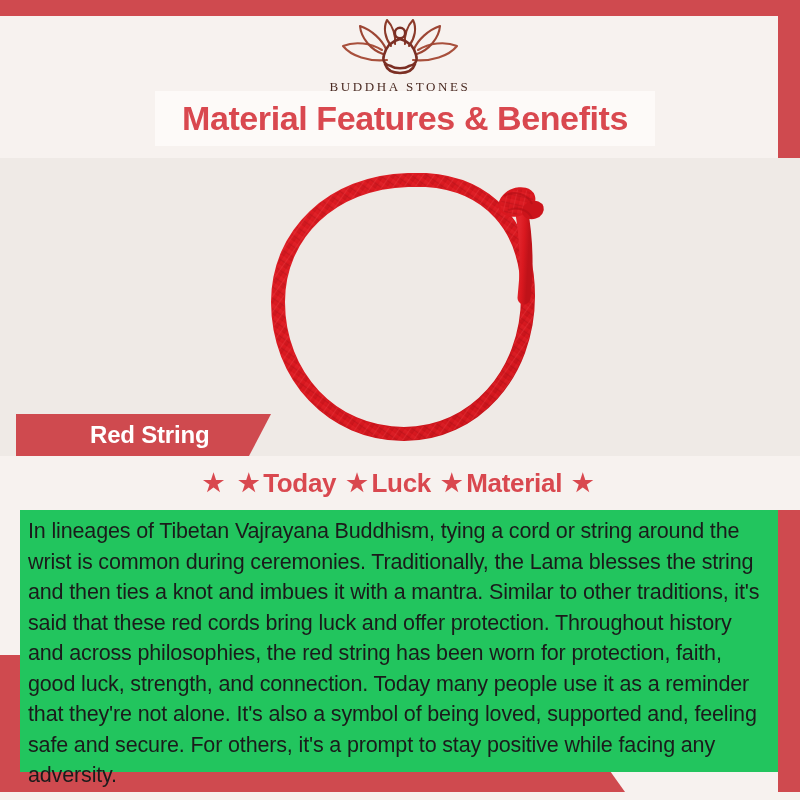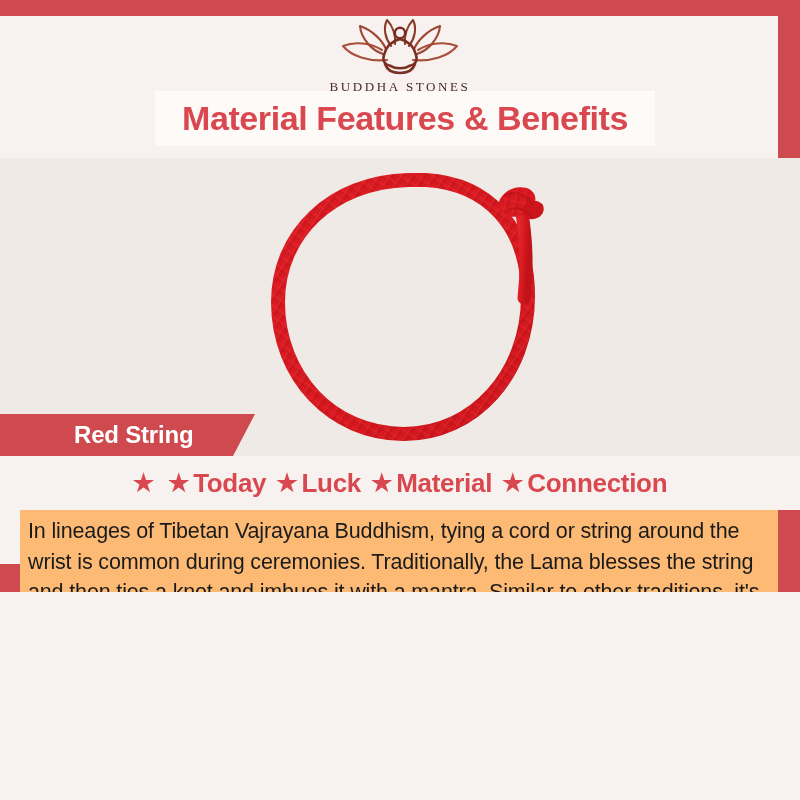--- a/index.html
+++ b/index.html
@@ -10,21 +10,21 @@
     width: 800px;
     height: 800px;
     overflow: hidden;
     font-family: "Liberation Sans", sans-serif;
     background: #f7f2ef;
   }
 
   #page {
     position: relative;
     width: 800px;
-    height: 592px;
+    height: 792px;
     background: #f7f2ef;
     overflow: hidden;
   }
 
   
   .frame-top {
     position: absolute;
     top: 0; left: 0;
     width: 800px; height: 16px;
     background: #cf4a4f;
@@ -112,21 +112,21 @@
     position: absolute;
     left: 236px;
     top: 10px;
     width: 350px;
     height: 285px;
   }
 
   
   .ribbon {
     position: absolute;
-    left: 0;
+    left: 16px;
     top: 414px;
     width: 255px;
     height: 42px;
     background: #cf4a4f;
     clip-path: polygon(0 0, 255px 0, 233px 42px, 0 42px);
     display: flex;
     align-items: center;
   }
   .ribbon-text {
     margin-left: 74px;
@@ -170,21 +170,21 @@
     color: #d9484f;
   }
 
   
   .copy-block {
     position: absolute;
     left: 20px;
     top: 510px;
     width: 758px;
     height: 262px;
-    background: #fdba74;
+    background: #22c55e;
     box-sizing: border-box;
     padding: 6px 16px 0 8px;
   }
   .copy-text {
     margin: 0;
     font-size: 21.5px;
     line-height: 30.5px;
     color: #1b1b1b;
     font-weight: 400;
     letter-spacing: -0.15px;
@@ -284,21 +284,20 @@
       <span class="benefit">
         <span class="star">★</span>
         <span>Luck</span>
       </span>
       <span class="benefit">
         <span class="star">★</span>
         <span>Material</span>
       </span>
       <span class="benefit">
         <span class="star">★</span>
-        <span>Connection</span>
       </span>
     </div>
   </div>
 
   <div class="copy-block">
     <p class="copy-text">In lineages of Tibetan Vajrayana Buddhism, tying a cord or string around the wrist is common during ceremonies. Traditionally, the Lama blesses the string and then ties a knot and imbues it with a mantra. Similar to other traditions, it's said that these red cords bring luck and offer protection. Throughout history and across philosophies, the red string has been worn for protection, faith, good luck, strength, and connection. Today many people use it as a reminder that they're not alone. It's also a symbol of being loved, supported and, feeling safe and secure. For others, it's a prompt to stay positive while facing any adversity.</p>
   </div>
 
 </div>
 

